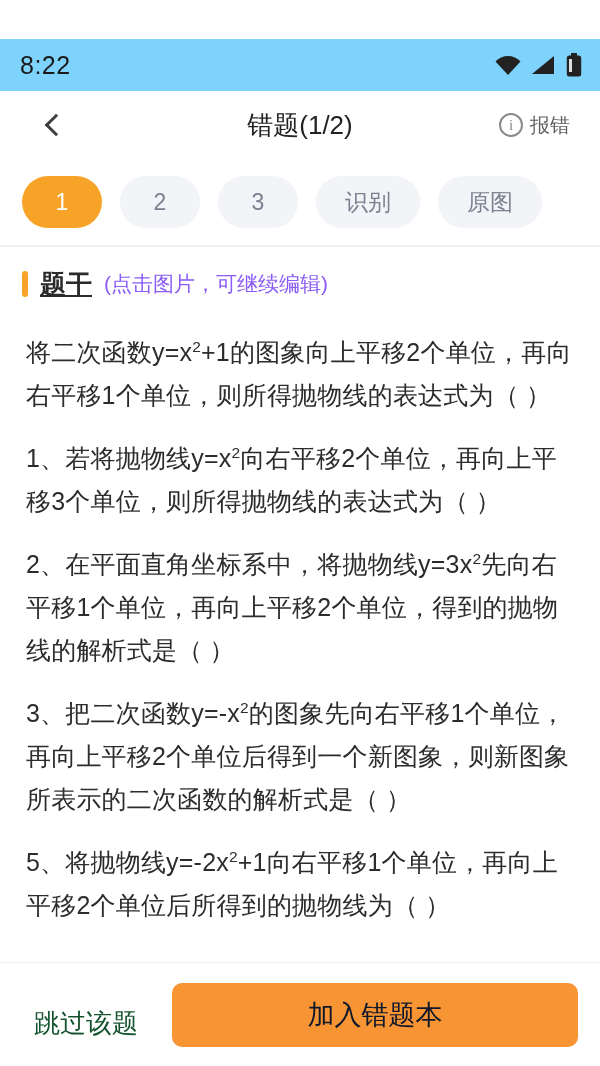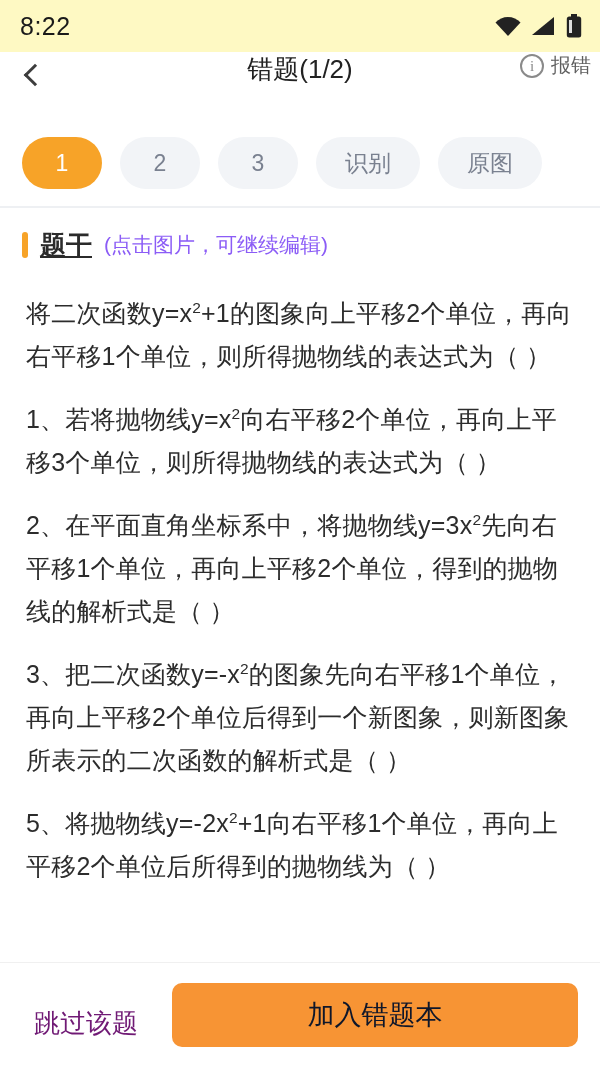--- a/index.html
+++ b/index.html
@@ -19,42 +19,43 @@
   }
 
   
   .statusbar {
     height: 52px;
     flex: 0 0 52px;
     display: flex;
     align-items: center;
     justify-content: space-between;
     padding: 0 18px 0 20px;
-    background: #fef9c3;
+    background: #7dd3fc;
+    margin-top: 39px;
   }
   .status-time {
     font-size: 25px;
     color: #1a1a1a;
     letter-spacing: 0.5px;
   }
   .status-icons {
     display: flex;
     align-items: center;
     gap: 10px;
   }
   .ico-wifi { width: 26px; height: 19px; position: relative; }
   .ico-wifi svg, .ico-signal svg, .ico-batt svg { display: block; }
 
   
   .titlebar {
     height: 68px;
     flex: 0 0 68px;
     display: flex;
-    align-items: flex-start;
-    padding: 0 9px;
+    align-items: center;
+    padding: 0 30px;
     background: #ffffff;
     position: relative;
   }
   .back-btn {
     width: 46px; height: 46px;
     display: flex; align-items: center; justify-content: center;
     cursor: pointer;
   }
   .back-chevron {
     width: 16px; height: 16px;
@@ -186,21 +187,21 @@
     flex: 0 0 104px;
     display: flex;
     align-items: center;
     padding: 0 22px;
     gap: 22px;
     background: #ffffff;
     border-top: 1px solid #f0f0f0;
   }
   .skip-btn {
     font-size: 26px;
-    color: #701a75;
+    color: #14532d;
     padding: 0 12px;
     cursor: pointer;
     white-space: nowrap;
     margin-top: 18px;
   }
   .primary-btn {
     flex: 1 1 auto;
     height: 64px;
     border-radius: 10px;
     background: #f79434;

